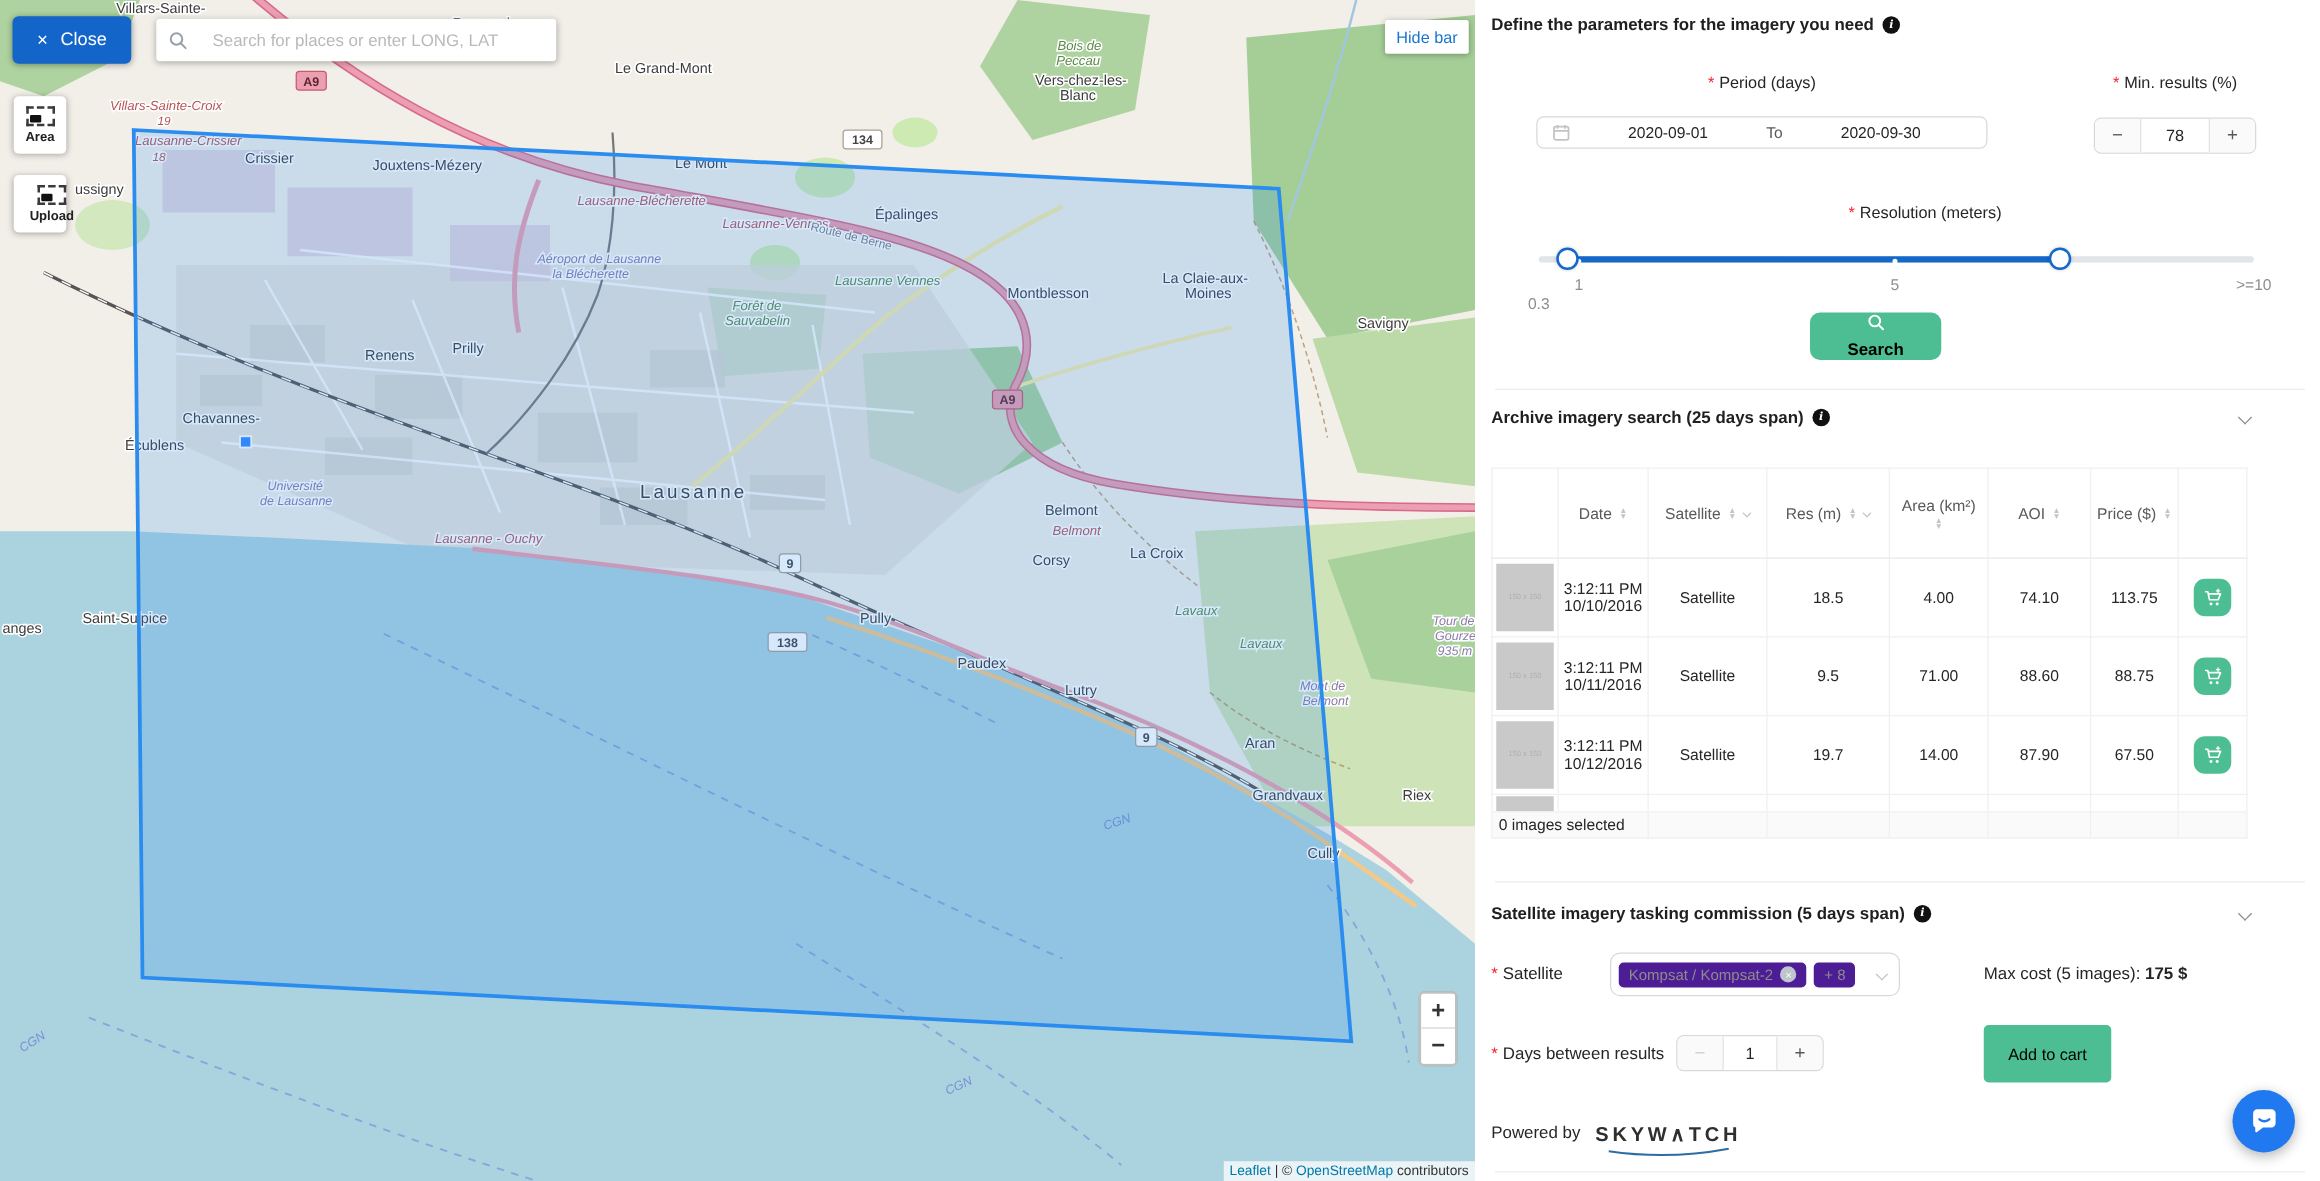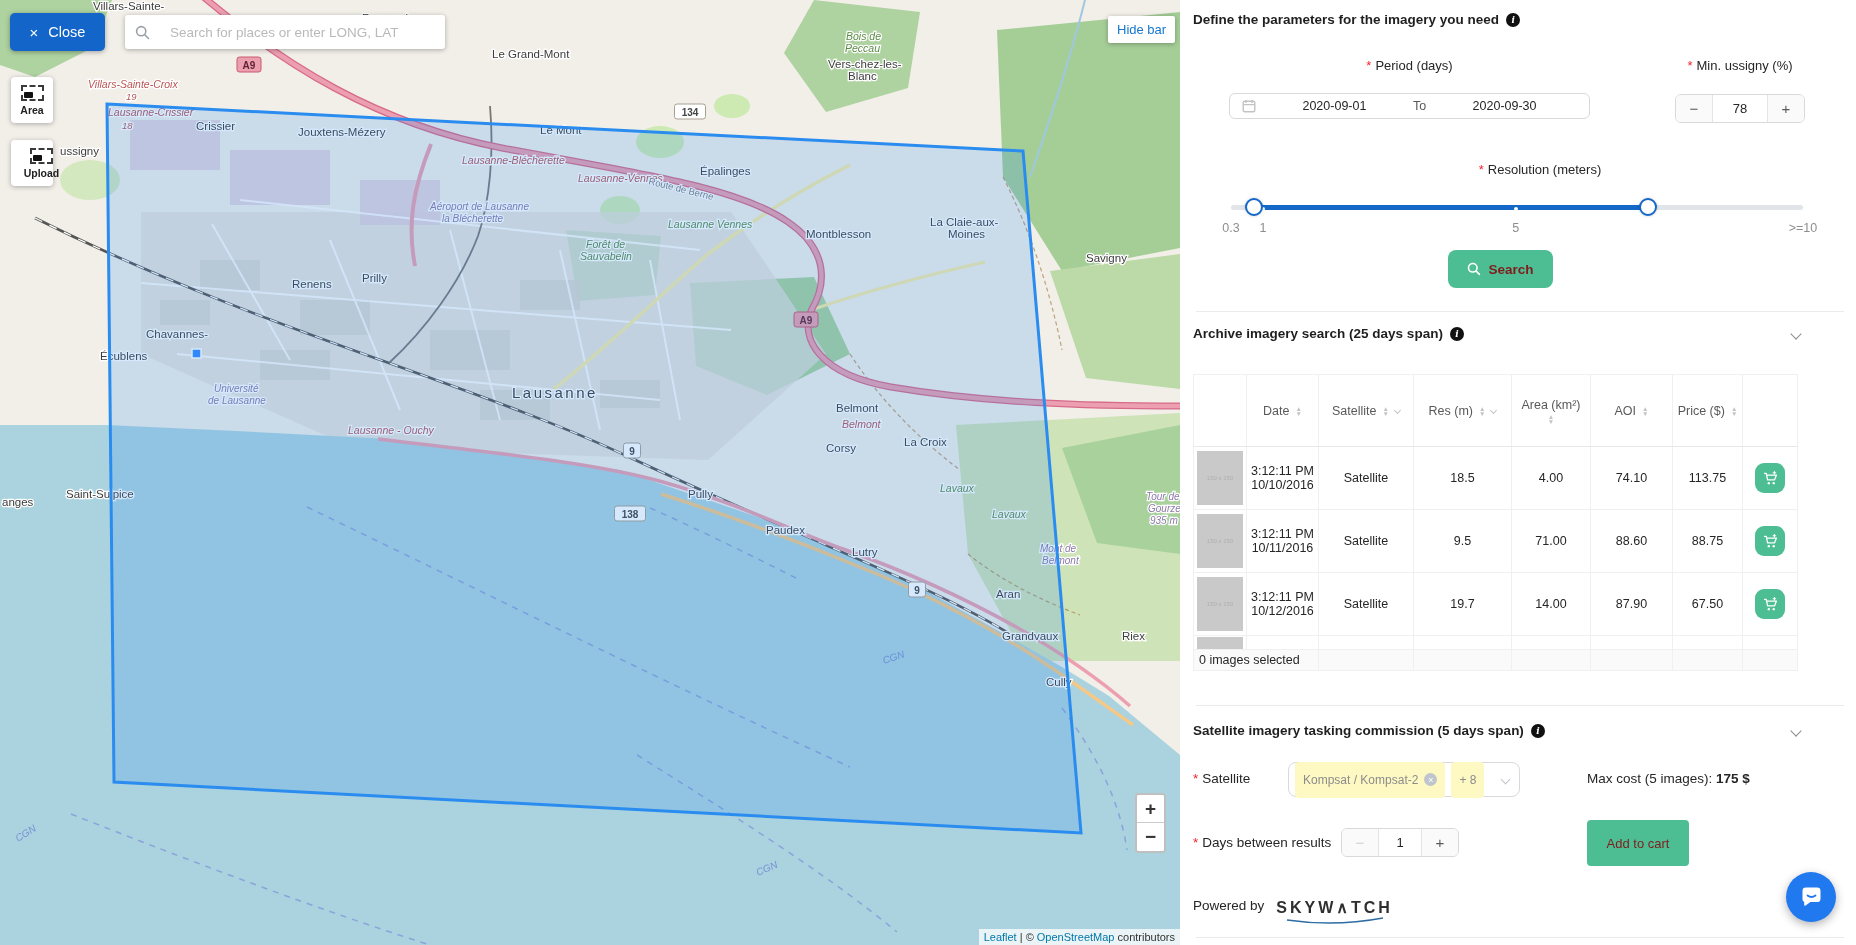--- a/index.html
+++ b/index.html
@@ -63,22 +63,22 @@
   .stepper .sval { flex:1; display:flex; align-items:center; justify-content:center; font-size:13px; color:#262626; }
   .stepper .sbtn.dis { color:#cfcfcf; }
 
   .slider { left:51px; top:196px; width:572px; height:40px; }
   .sl-track { position:absolute; left:0; top:9px; width:100%; height:5px; border-radius:3px; background:#e1e4e8; }
   .sl-fill { position:absolute; top:9px; height:5px; border-radius:3px; background:#1468c8; }
   .sl-dot { position:absolute; top:10.5px; width:4px; height:4px; border-radius:50%; background:#fff; }
   .sl-handle { position:absolute; top:2px; width:18px; height:18px; border-radius:50%; background:#fff; border:2.5px solid #1468c8; box-shadow:0 0 3px rgba(0,0,0,.2); cursor:pointer; }
   .sl-tick { position:absolute; top:25px; transform:translateX(-50%); font-size:12.5px; color:#8e8e8e; white-space:nowrap; }
 
-  .btn-green { background:#4dbe93; color:#7f1d1d; border:none; border-radius:8px; font-family:"Liberation Sans",sans-serif;
-    font-size:13.5px; font-weight:bold; display:flex; align-items:center; justify-content:center; gap:7px; cursor:pointer; }
+  .btn-green { background:#4dbe93; color:#000000; border:none; border-radius:8px; font-family:"Liberation Sans",sans-serif;
+    font-size:13.5px; font-weight:bold; display:flex; align-items:center; justify-content:center; gap:7px; cursor:pointer;flex-direction:column; }
   .divider { height:1px; background:#ececec; }
 
   
   .arch-table { border-collapse:collapse; table-layout:fixed; background:#fff; }
   .arch-table th, .arch-table td { border:1px solid #f0f0f0; font-size:12.5px; color:#262626; text-align:center; vertical-align:middle; padding:0; }
   .arch-table thead th { height:72px; color:#595959; font-weight:normal; background:#fff; border-bottom:1px solid #e8e8e8; }
   .arch-table tbody td { height:63px; }
   .th-box { display:flex; align-items:center; justify-content:center; gap:6px; }
   .th-box.stack { flex-direction:column; gap:2px; }
   .th-icons { display:flex; align-items:center; gap:6px; }
@@ -87,21 +87,21 @@
   .thumb { width:46px; height:54px; background:#c9c9c9; margin:3px auto; display:flex; align-items:center; justify-content:center; }
   .thumb span { font-size:6px; color:#b0aeae; }
   .thumb.sliver { height:12px; margin:1px auto 0; }
   .cart-btn { width:30px; height:30px; border:none; border-radius:9px; background:#4dbe93; display:flex; align-items:center; justify-content:center; margin:0 auto; cursor:pointer; }
   tr.partial td { height:14px; border-bottom:none; }
   tr.foot td { height:21px; background:#fafafa; font-size:12.5px; text-align:left; padding-left:5px; }
 
   
   .sat-select { left:1288px; top:762px; width:232px; height:35px; border:1px solid #d9d9d9; border-radius:8px;
     display:flex; align-items:center; padding:0 10px 0 6px; gap:6px; cursor:pointer; background:#fff; position:absolute; }
-  .tag { background:#fef9c3; border-radius:4px; height:36px; display:flex; align-items:center; gap:6px; padding:0 8px; font-size:12px; color:#8c8c8c; white-space:nowrap; }
+  .tag { background:#4c1d95; border-radius:4px; height:20px; display:flex; align-items:center; gap:6px; padding:0 8px; font-size:12px; color:#8c8c8c; white-space:nowrap; }
   .tagx { width:13px; height:13px; border-radius:50%; background:#bfc5cc; color:#fff; font-size:9px; display:flex; align-items:center; justify-content:center; cursor:pointer; }
   .sel-chev { margin-left:auto; width:7px; height:7px; border-right:1.6px solid #bfc5cc; border-bottom:1.6px solid #bfc5cc; transform:rotate(45deg); }
   .txt { font-size:13.5px; color:#262626; }
 
   .brand { font-size:16px; letter-spacing:3px; color:#2f2f2f; font-weight:bold; }
   .chat-fab { position:absolute; left:1786px; top:872px; width:50px; height:50px; border-radius:50%; background:#2079ee;
     border:none; display:flex; align-items:center; justify-content:center; box-shadow:0 3px 10px rgba(0,0,0,.3); cursor:pointer; }
 </style>
 </head>
 <body>
@@ -313,39 +313,39 @@
       <svg width="14" height="14" viewBox="0 0 14 14">
           <rect x="1.2" y="2.2" width="11.6" height="10.6" rx="1.5" fill="none" stroke="#c3c3c3" stroke-width="1.4"></rect>
           <path d="M4 1v3M10 1v3M1.5 5.6h11" stroke="#c3c3c3" stroke-width="1.4"></path>
         </svg>
       <span class="dval">2020-09-01</span>
       <span class="dto">To</span>
       <span class="dval">2020-09-30</span>
     </div>
 
     <div class="abs flabel" style="left:460px; top:58px; width:200px;">
-      <span class="req">*</span><span>Min. ussigny (%)</span>
+      <span class="req">*</span><span>Min. results (%)</span>
     </div>
     <div class="abs stepper" style="left:495px; top:94px; width:130px; height:29px;">
       <div class="sbtn l">−</div>
       <div class="sval">78</div>
       <div class="sbtn r">+</div>
     </div>
 
     <div class="abs flabel" style="left:260px; top:162px; width:200px;">
       <span class="req">*</span><span>Resolution (meters)</span>
     </div>
     <div class="abs slider" id="res-slider">
       <div class="sl-track"></div>
     <div class="sl-fill" style="left: 4%; width: 68.9%;"></div>
         <div class="sl-dot" style="left: calc(5.6% - 2px);"></div>
         <div class="sl-dot" style="left: calc(49.8% - 2px);"></div>
         <div class="sl-handle" style="left: calc(4% - 9px);"></div>
         <div class="sl-handle" style="left: calc(72.9% - 9px);"></div>
-        <span class="sl-tick" style="left: 0%;">0.3</span>
+        <span class="sl-tick" style="left: 0%; margin-top: 15px;">0.3</span>
         <span class="sl-tick" style="left: 5.6%;">1</span>
         <span class="sl-tick" style="left: 49.8%;">5</span>
         <span class="sl-tick" style="left: 100%;">&gt;=10</span>
       </div>
 
     <button class="abs btn-green" style="left:268px; top:250px; width:105px; height:38px;">
       <svg width="14" height="14" viewBox="0 0 15 15">
           <circle cx="6.2" cy="6.2" r="4.6" fill="none" stroke="#fff" stroke-width="1.7"></circle>
           <path d="M9.8 9.8 13.3 13.3" stroke="#fff" stroke-width="1.7" stroke-linecap="round"></path>
         </svg>

